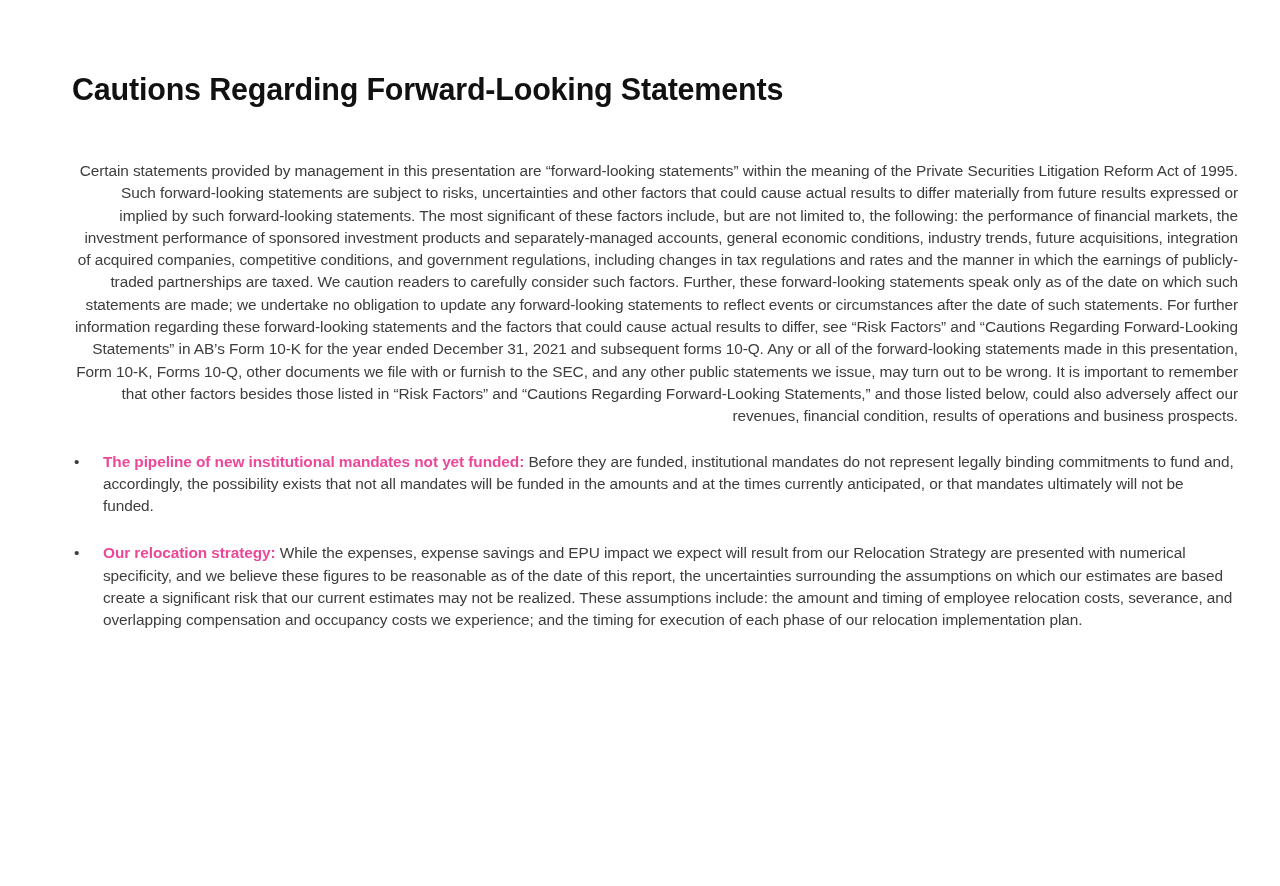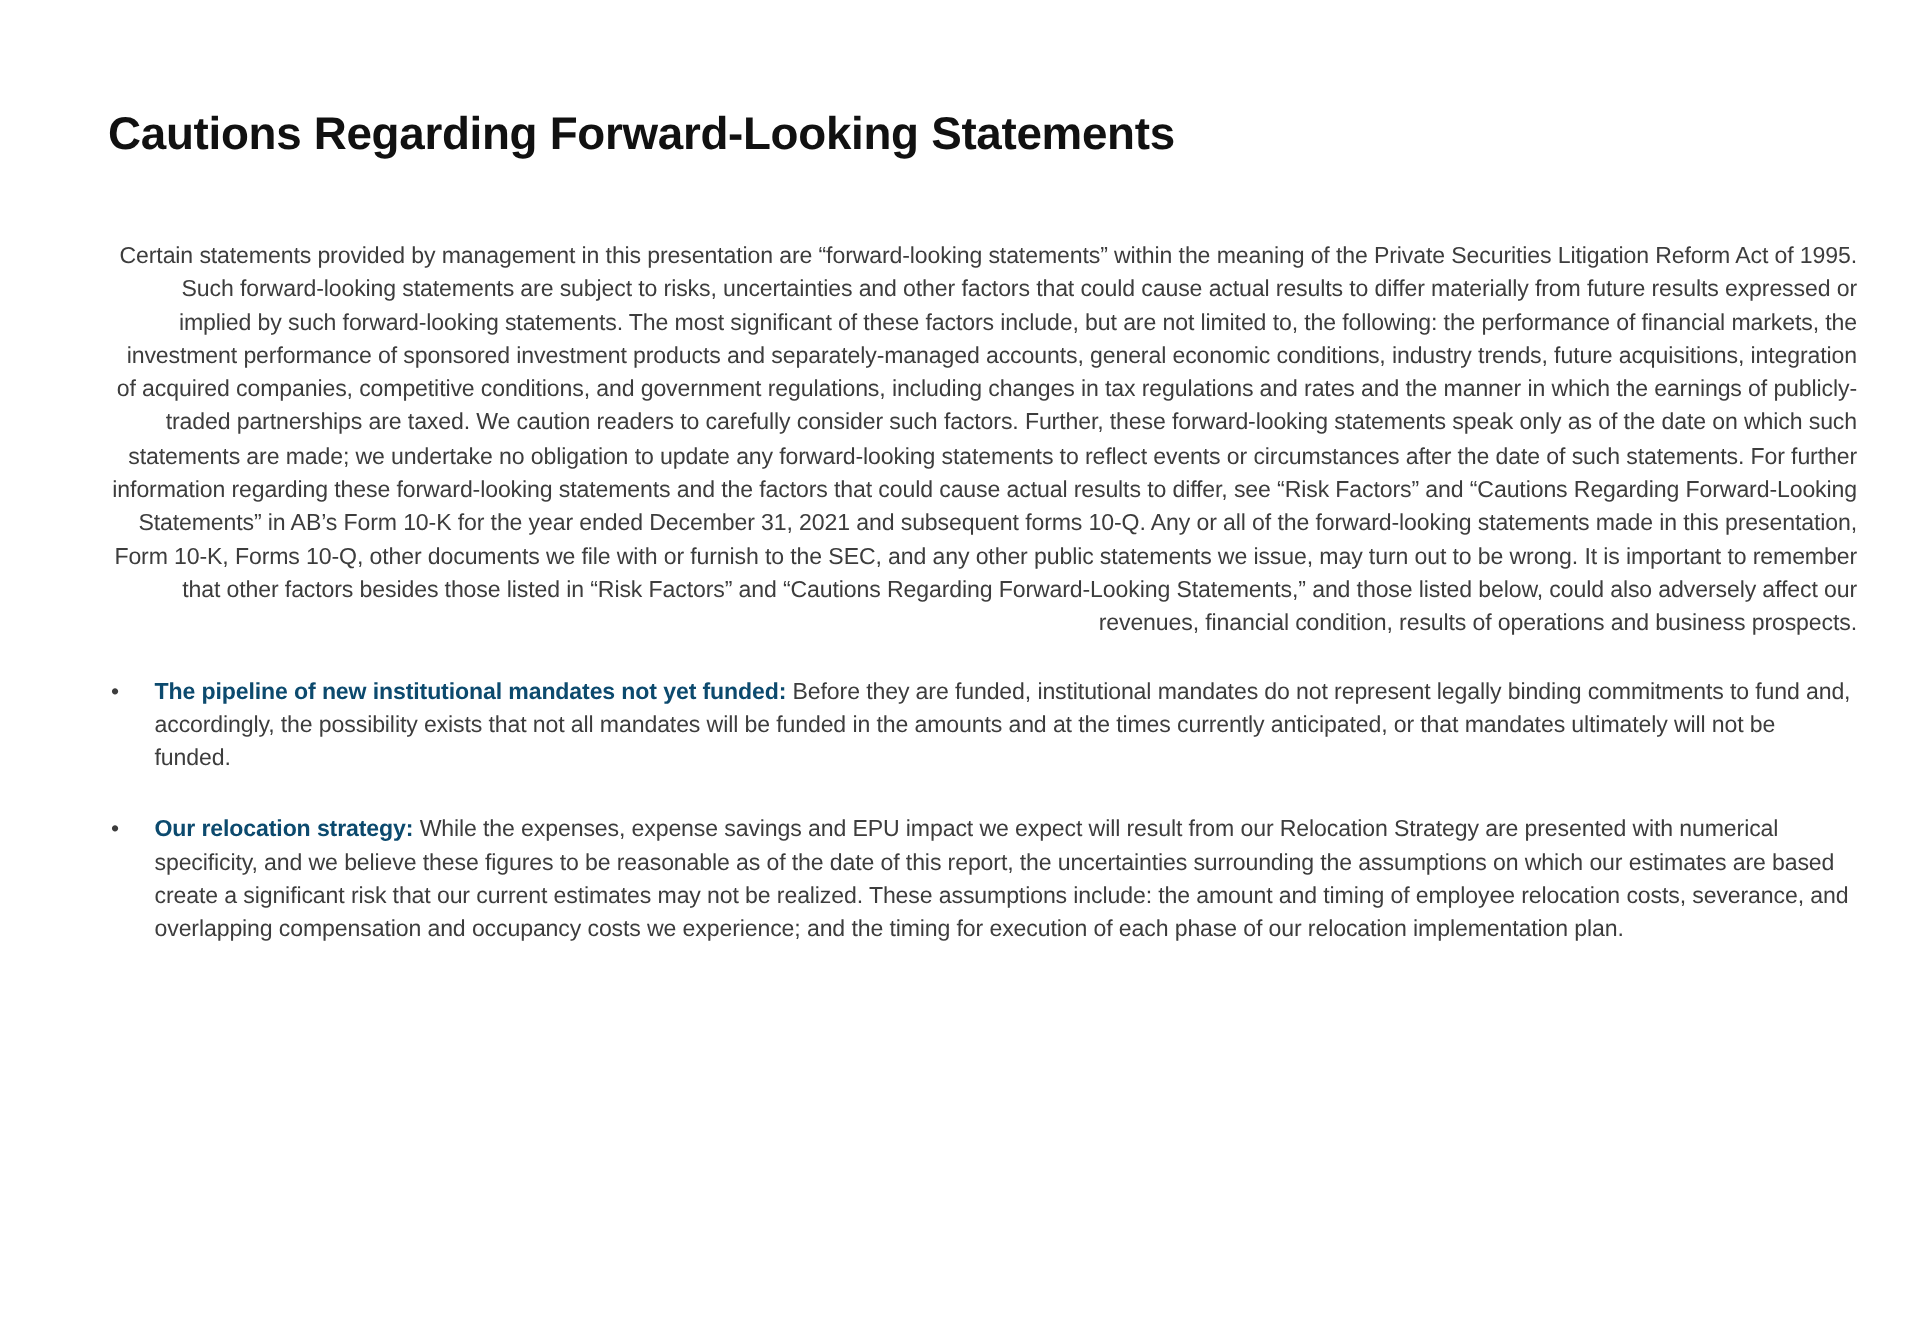--- a/index.html
+++ b/index.html
@@ -83,21 +83,21 @@
   .bullet-marker {
     position: absolute;
     left: 2px;
     top: 0;
     font-size: 15.4px;
     line-height: 22.3px;
     color: #3d3d3d;
   }
   .bullet-lead {
     font-weight: bold;
-    color: #0c4a6e;
+    color: #ec4899;
     text-align: center;
   }
 
   
   .footer {
     position: absolute;
     left: 0;
     top: 828px;
     width: 1280px;
     height: 58px;

